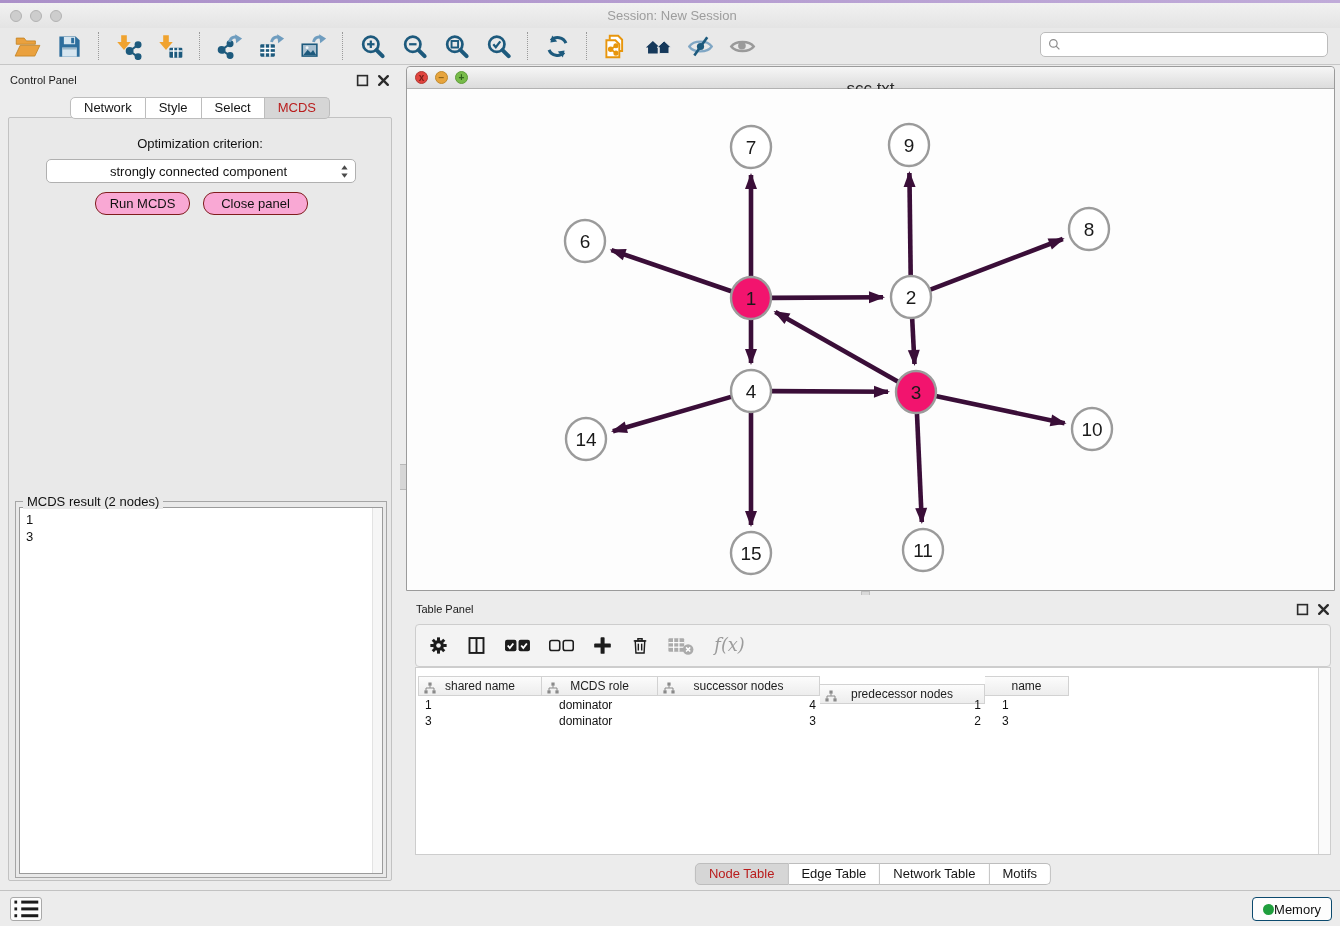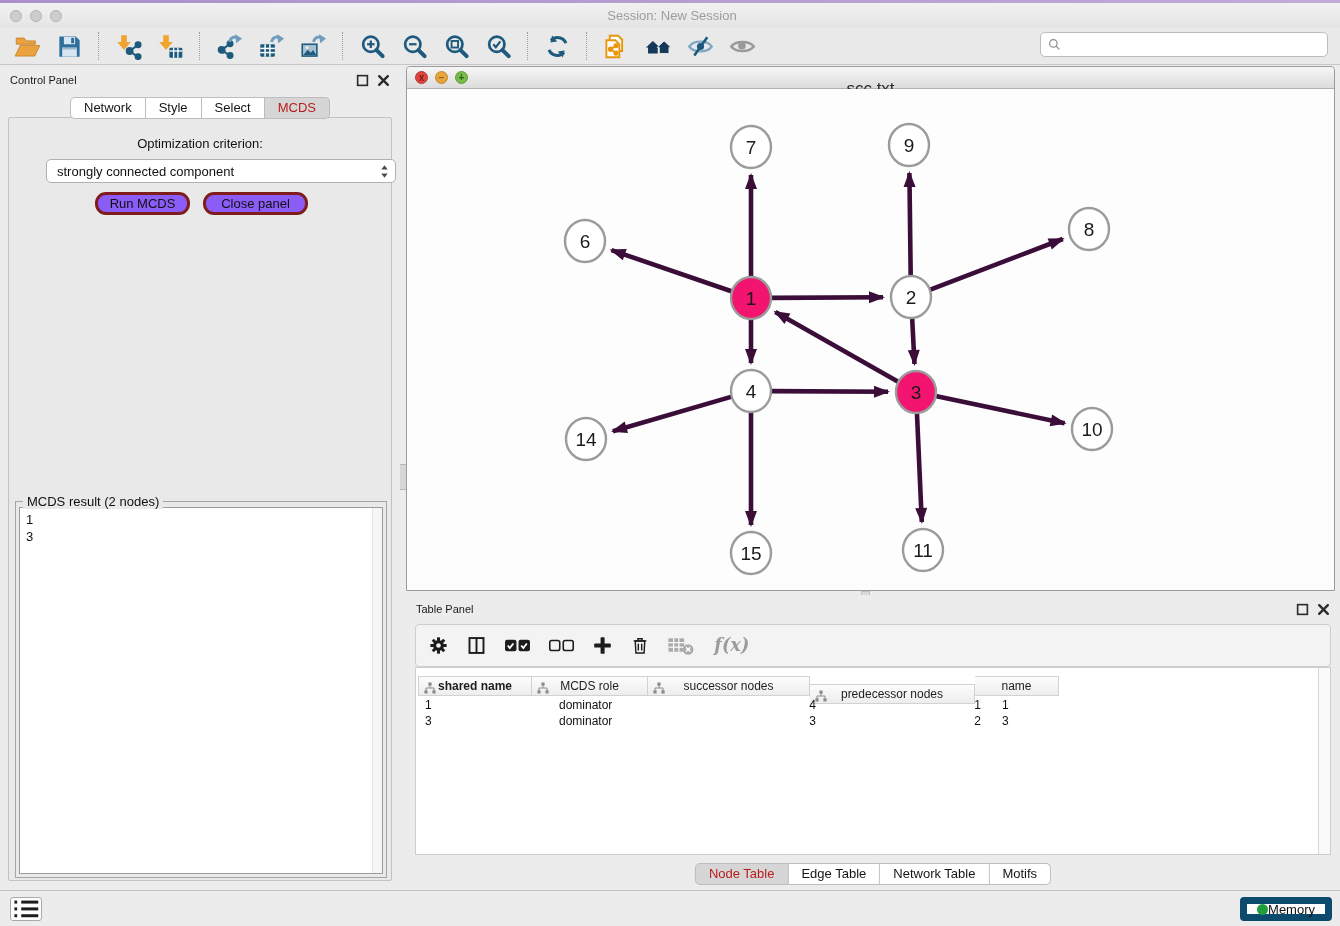--- a/index.html
+++ b/index.html
@@ -37,26 +37,26 @@
   .tabs { display:flex; }
   .cp-tabs { position:absolute; left:50%; transform:translateX(-50%); top:31px; z-index:2; }
   .tab { background:#fff; border:1px solid #bdbdbd; border-left:none; padding:2px 13px; font-size:13px;
          color:#151515; line-height:16px; white-space:nowrap; }
   .tab:first-child { border-left:1px solid #bdbdbd; border-radius:5px 0 0 5px;text-align:right; }
   .tab:last-child { border-radius:0 5px 5px 0; }
   .tab.active { background:#d6d6d6; color:#b91c1c; }
   .cp-body { position:absolute; left:8px; top:51px; width:384px; height:764px; background:#e9e9e9;
              border:1px solid #c2c2c2; border-radius:2px; }
   .opt-label { position:absolute; left:0; right:0; top:18px; text-align:center; font-size:13px; color:#111; }
-  .dropdown { position:absolute; left:37px; top:41px; width:350px; height:24px; background:#fff;
+  .dropdown { position:absolute; left:37px; top:41px; width:310px; height:24px; background:#fff;
               border:1px solid #b0b0b0; border-radius:5px; display:flex; align-items:center;
-              padding:0 6px 0 10px; font-size:13px; color:#111; }
+              padding:0 6px 0 10px; font-size:13px; color:#111;text-align:center; }
   .dropdown .dd-val { flex:1; }
   .dropdown svg { width:9px; height:15px; }
-  .btn { background:#8b5cf6; border:3px solid #7f1d1d; border-radius:11px; font-size:13px; color:#111;
+  .btn { background:#f9a8d4; border:1px solid #7f1d1d; border-radius:11px; font-size:13px; color:#111;
          display:flex; align-items:center; justify-content:center; }
   .btn-run { position:absolute; left:86px; top:74px; width:95px; height:23px; }
   .btn-close { position:absolute; left:194px; top:74px; width:105px; height:23px; }
   .result-group { position:absolute; left:6px; top:376px; width:372px; height:384px; }
   .rg-border { position:absolute; left:0; right:0; top:7px; bottom:0; border:1px solid #a5a5a5; }
   .rg-label { position:absolute; left:8px; top:0; background:#e9e9e9; padding:0 4px; font-size:13px; color:#111; z-index:1; }
   .rg-inner { position:absolute; left:4px; right:4px; top:13px; bottom:4px; background:#fff;
               border:1px solid #9b9b9b; }
   .rg-lines { position:absolute; left:6px; top:3px; right:16px; font-size:13px; line-height:17px; color:#111; }
   .rg-scroll { position:absolute; right:0; top:0; bottom:0; width:10px; background:#f6f6f6; border-left:1px solid #e3e3e3; }
@@ -81,41 +81,41 @@
   .nl-min   { background:#e7a43c; border:1px solid #c08a2e; color:#8a6216; }
   .nl-max   { background:#77bb49; border:1px solid #5f9c39; color:#2f641c; }
   .net-canvas { position:absolute; left:0; top:22px; right:0; bottom:0; background:#fdfdfd; }
   .net-canvas svg { display:block; }
 
   
   .table-panel { position:absolute; left:406px; top:595px; width:934px; height:295px; background:#ececec; }
   .tp-toolbar { position:absolute; left:9px; top:29px; width:916px; height:43px; background:#f3f3f3;
                 border:1px solid #cdcdcd; border-radius:4px; display:flex; align-items:center;
                 padding-left:12px; gap:17px; }
-  .tp-btn { display:flex; align-items:center; justify-content:flex-start;font-weight:bold; }
+  .tp-btn { display:flex; align-items:center; justify-content:flex-start; }
   .tbl-wrap { position:absolute; left:9px; top:72px; width:916px; height:188px; background:#fff;
               border:1px solid #cdcdcd; overflow:hidden; }
   .tbl-scroll { position:absolute; right:0; top:0; bottom:0; width:12px; background:#fafafa; border-left:1px solid #d6d6d6; }
   .tbl-header { position:absolute; left:2px; top:8px; display:flex; }
   .th { position:relative; height:20px; line-height:19px; font-size:12px; color:#1d1d1d; text-align:center;
         background:linear-gradient(#fcfcfc,#ededed); border:1px solid #d2d2d2; border-left:none; }
   .th:first-child { border-left:1px solid #d2d2d2; }
   .th .hier { position:absolute; left:5px; top:4px; width:12px; height:12px; }
   .tbl-rows { position:absolute; left:2px; top:29px; right:14px; }
   .tr { display:flex; height:16px; line-height:16px; font-size:12px; color:#111; }
   .td { height:16px; }
   .tp-tabs { position:absolute; left:50%; transform:translateX(-50%); bottom:5px; }
 
   
   .statusbar { position:absolute; left:0; top:890px; width:100%; height:36px; background:#ececec;
                border-top:1px solid #c2c2c2; }
   .sb-list { position:absolute; left:10px; top:6px; width:32px; height:24px; background:#fdfdfd;
              border:1px solid #a9a9a9; border-radius:3px; display:flex; align-items:center; justify-content:center; }
   .sb-mem { position:absolute; right:8px; top:6px; height:24px; padding:0 10px; background:#fdfdfd;
-            border:7px solid #0c4a6e; border-radius:4px; display:flex; align-items:center; gap:0;
+            border:1px solid #0c4a6e; border-radius:4px; display:flex; align-items:center; gap:0;
             font-size:13px; color:#111; }
   .mem-dot { width:11px; height:11px; border-radius:50%; background:#1f9e3d; }
 </style>
 </head>
 <body>
 
 <div class="app">
   <div class="top-strip"></div>
 
   <div class="titlebar">
@@ -512,21 +512,21 @@
           </svg>
         </span>
         <span class="tp-btn">
           <svg viewBox="0 0 34 22" width="36" height="23">
             <text x="2" y="16.5" font-family="DejaVu Serif, serif" font-style="italic" font-size="17" fill="#9b9b9b">f(x)</text>
           </svg>
         </span>
       </div>
     <div class="tbl-wrap">
       <div class="tbl-header">
-          <div class="th" style="width: 114px; font-weight: bold;"><span class="hier"><svg viewBox="0 0 12 12" width="12" height="12">
+          <div class="th" style="width: 124px;"><span class="hier"><svg viewBox="0 0 12 12" width="12" height="12">
                 <path d="M6 3.5v2.3M2 8.5V6h8v2.5" stroke="#8a8a8a" fill="none" stroke-width="1"></path>
                 <rect x="4.4" y="0.5" width="3.2" height="3.2" fill="#8a8a8a"></rect>
                 <rect x="0.4" y="8.3" width="3.2" height="3.2" fill="#8a8a8a"></rect>
                 <rect x="8.4" y="8.3" width="3.2" height="3.2" fill="#8a8a8a"></rect>
               </svg></span><span>shared name</span></div>
           <div class="th" style="width: 116px;"><span class="hier"><svg viewBox="0 0 12 12" width="12" height="12">
                 <path d="M6 3.5v2.3M2 8.5V6h8v2.5" stroke="#8a8a8a" fill="none" stroke-width="1"></path>
                 <rect x="4.4" y="0.5" width="3.2" height="3.2" fill="#8a8a8a"></rect>
                 <rect x="0.4" y="8.3" width="3.2" height="3.2" fill="#8a8a8a"></rect>
                 <rect x="8.4" y="8.3" width="3.2" height="3.2" fill="#8a8a8a"></rect>

